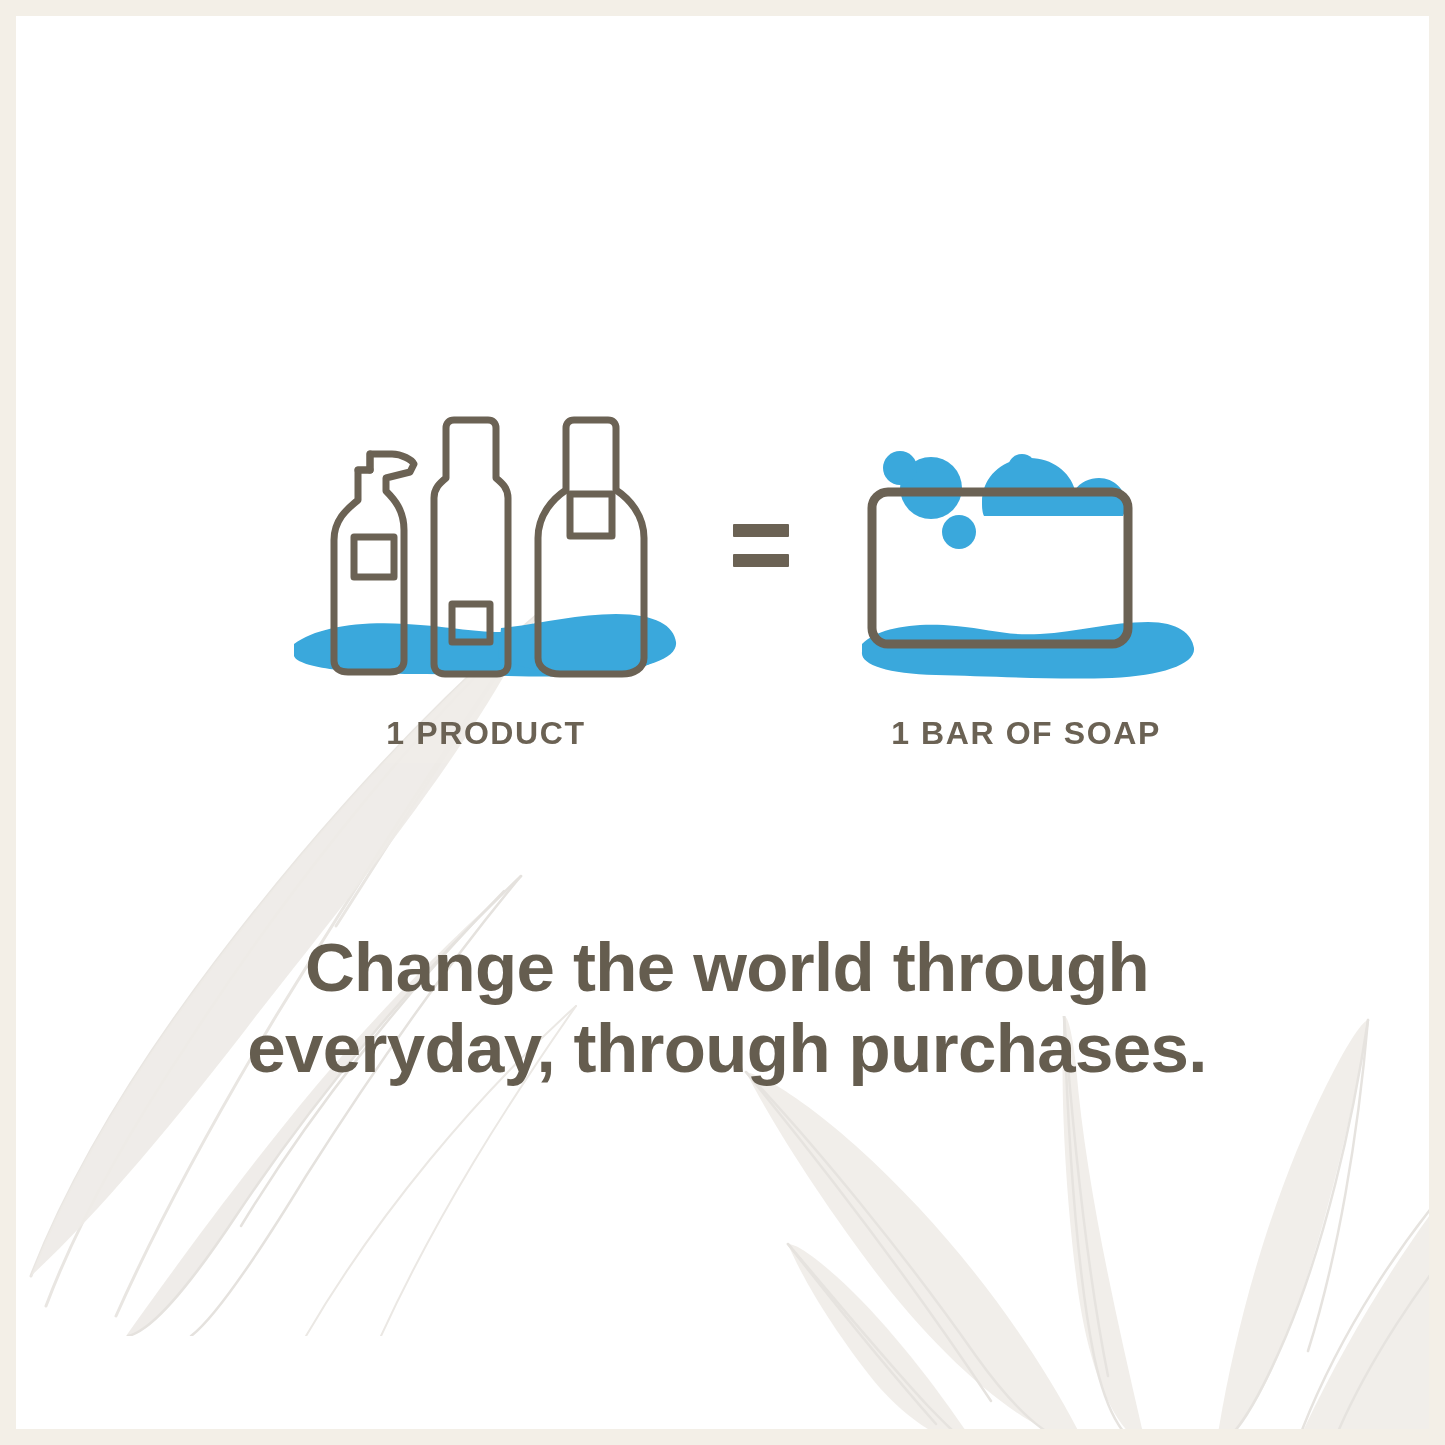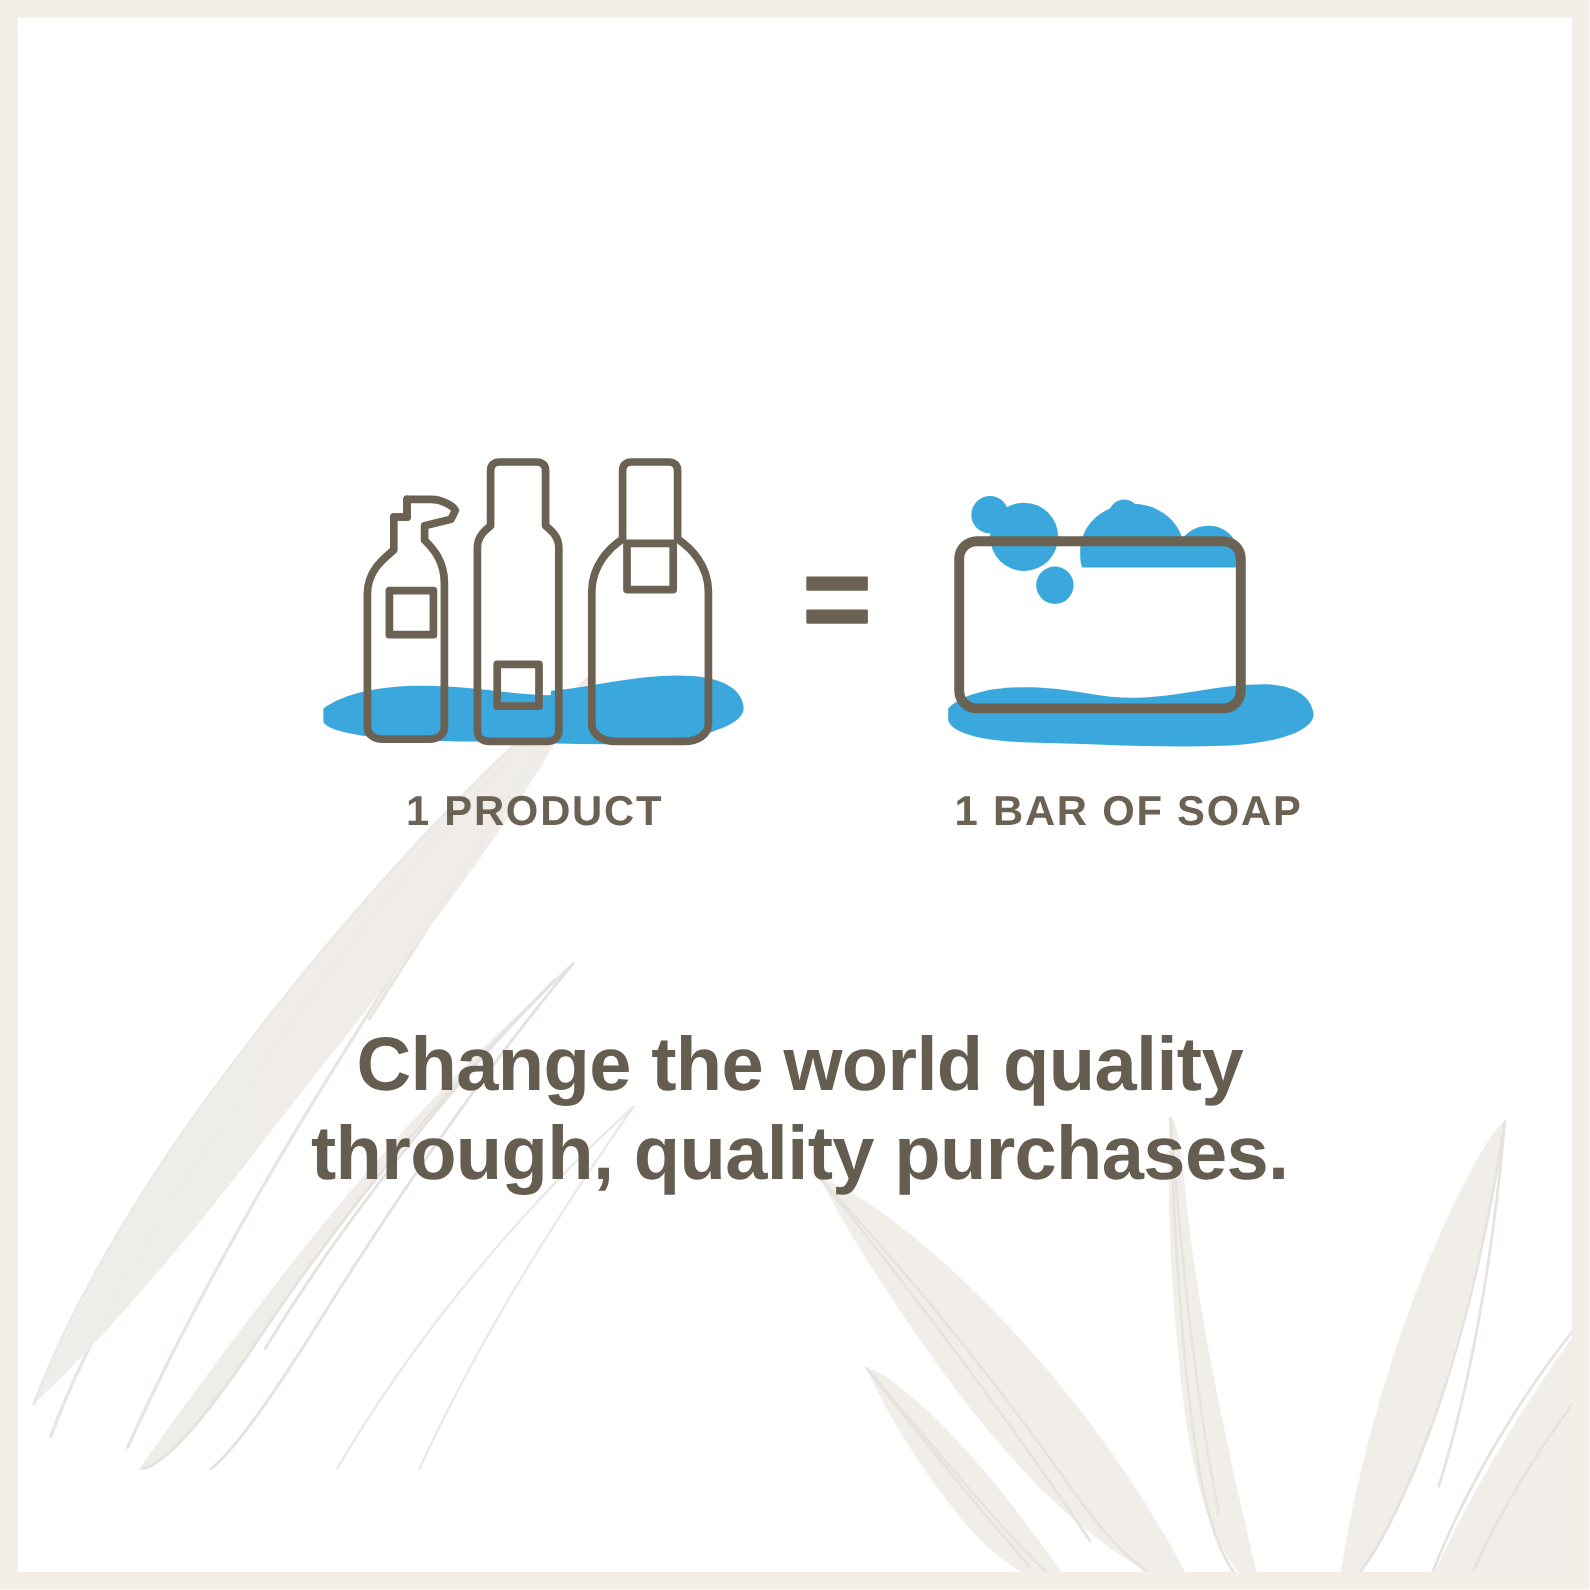--- a/index.html
+++ b/index.html
@@ -72,21 +72,21 @@
     border-radius: 1px;
   }
   .eq-bar.top    { top: 10px; }
   .eq-bar.bottom { top: 40px; }
 
   
   .caption {
     position: absolute;
     text-align: center;
     color: #6b6254;
-    font-size: 38px;
+    font-size: 32px;
     font-weight: bold;
     letter-spacing: 1.6px;
     line-height: 1.48;
     text-transform: uppercase;
   }
   #caption-left {
     left: 255px;
     top: 694px;
     width: 430px;
   }
@@ -229,18 +229,18 @@
 
     <div class="caption" id="caption-left">
       <span class="caption-line">1 PRODUCT</span>
     </div>
 
     <div class="caption" id="caption-right">
       <span class="caption-line">1 BAR OF SOAP</span>
     </div>
 
     <div id="headline">
-      <span class="headline-line">Change the world quality</span>
-      <span class="headline-line">through, quality purchases.</span>
+      <span class="headline-line">Change the world through</span>
+      <span class="headline-line">everyday, through purchases.</span>
     </div>
 
   </div>
 </div>
 
 </body></html>

